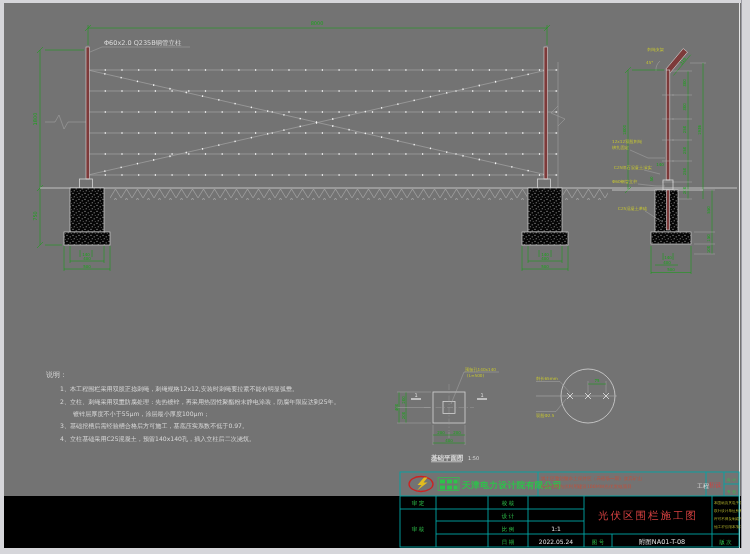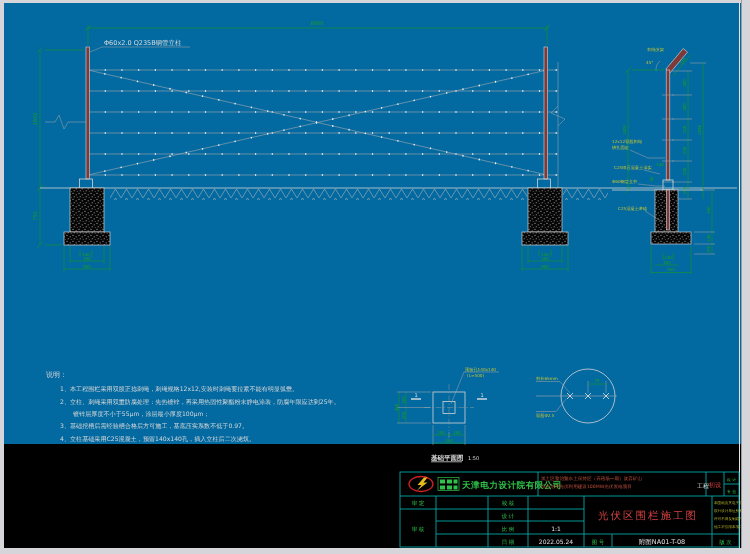--- a/index.html
+++ b/index.html
@@ -1,17 +1,17 @@
 <!DOCTYPE html>
 <html><head>
 <meta charset="utf-8">
 <style>
   html,body{margin:0;padding:0;width:750px;height:554px;background:#000;overflow:hidden;
     font-family:"DejaVu Sans",sans-serif}
-  .screen{position:relative;width:750px;height:444px;background:#0369a1}
+  .screen{position:relative;width:750px;height:496px;background:#737373}
   .edge{position:absolute;background:#d6d6da;z-index:5}
   #edge-top{left:0;top:0;width:750px;height:3px}
   #edge-left{left:0;top:0;width:4px;height:554px}
   #edge-right{left:741px;top:0;width:9px;height:554px;border-left:1px solid #9a9aa2}
   #edge-bottom{left:0;top:548px;width:750px;height:6px}
   svg{position:absolute;left:0;top:0}
   
   .dim{stroke:#14a014;stroke-width:.55;fill:none}
   .ln{stroke:#d4d4d4;stroke-width:.8;fill:none}
   .thin{stroke:#a8a8a8;stroke-width:.5;fill:none}

